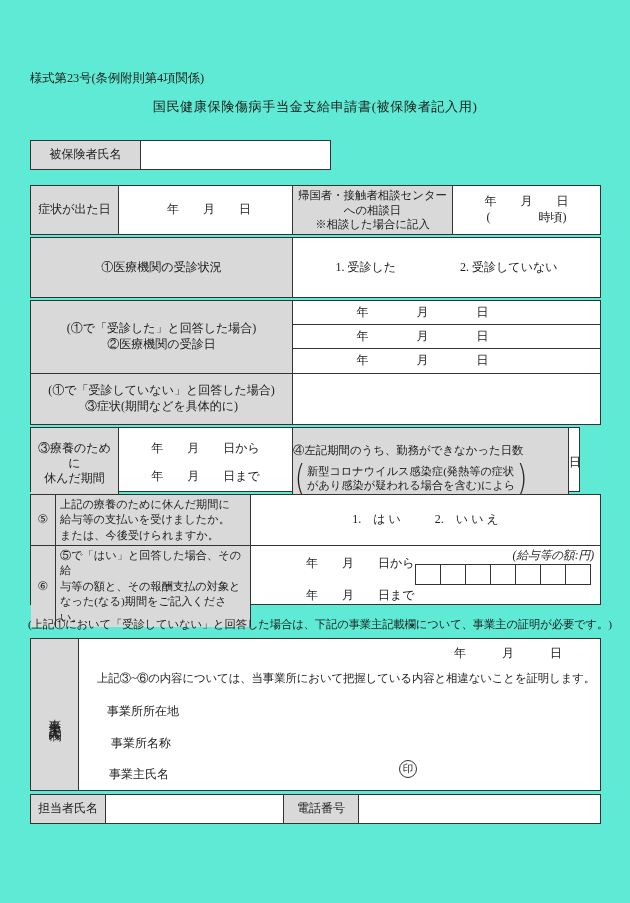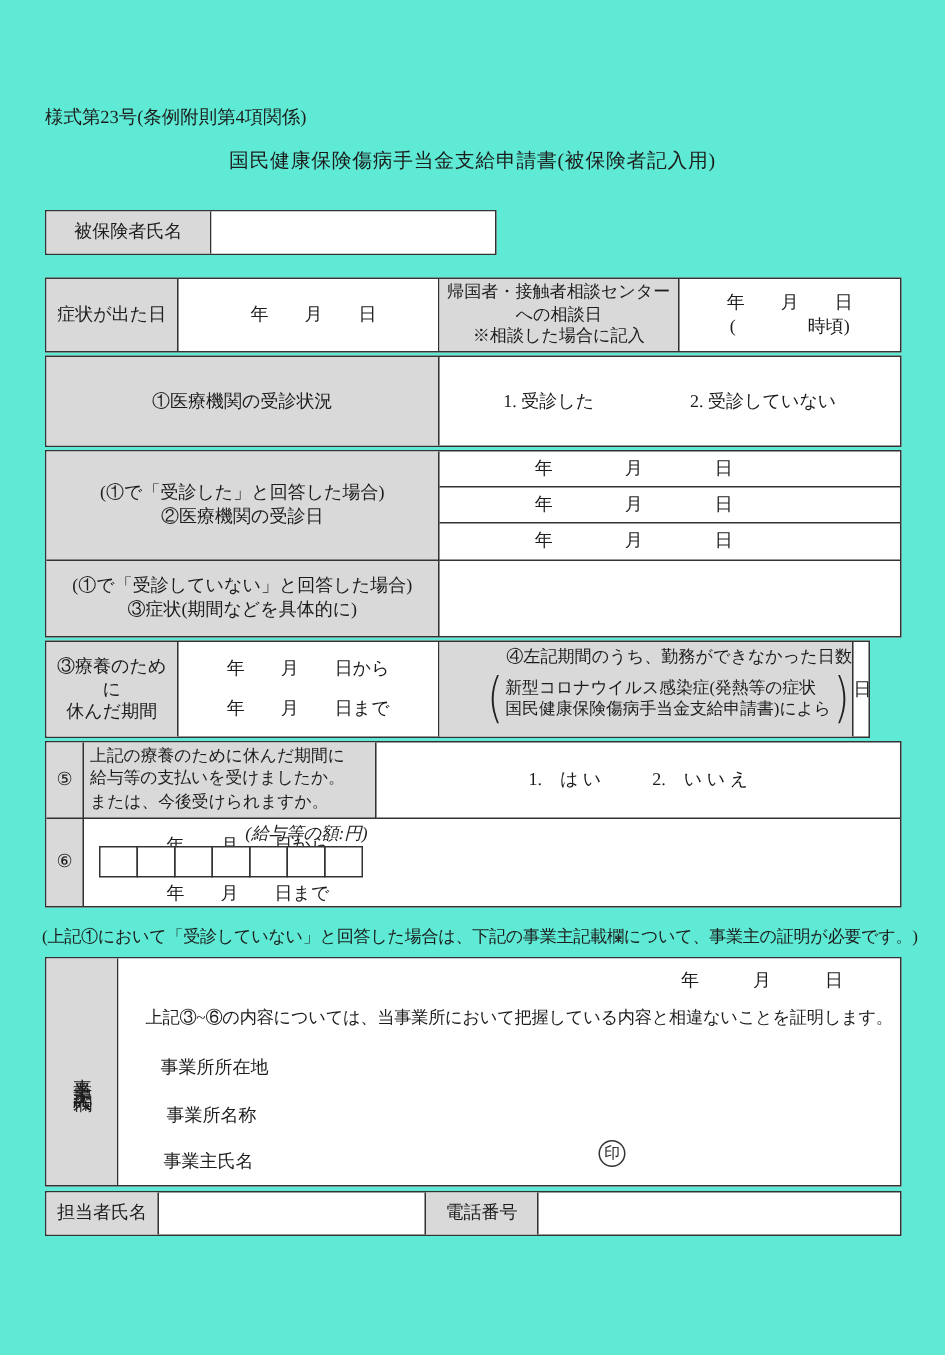--- a/index.html
+++ b/index.html
@@ -37,21 +37,21 @@
   .secC { left:30px; top:300px; width:571px; height:125px; display:grid; grid-template-columns:262px 1fr; grid-template-rows:24px 24px 25px 1fr; }
   .c-label1 { grid-column:1; grid-row:1/4; flex-direction:column; }
   .c-date { grid-column:2; padding-right:48px; }
   .c-label2 { grid-column:1; grid-row:4; flex-direction:column; }
   .c-empty { grid-column:2; grid-row:4; }
 
   
   .secD { left:30px; top:427px; width:550px; height:65px; display:grid; grid-template-columns:88px 174px 276px 1fr; }
   .d1 { flex-direction:column; line-height:1.25; }
   .d2 { flex-direction:column; justify-content:space-evenly; }
-  .d3 { flex-direction:column; justify-content:flex-start; padding-top:3px; font-size:11.4px; align-items:flex-end; }
+  .d3 { flex-direction:column; justify-content:flex-start; padding-top:15px; font-size:11.4px; align-items:flex-start; }
   .d3-note-wrap { display:flex; align-items:center; }
   .bracket { font-family:"DejaVu Sans",sans-serif; font-size:36px; font-weight:300; line-height:40px; transform:scaleX(.75); color:#222; }
   .d3-note { font-size:11.2px; line-height:1.27; text-align:left; }
 
   
   .secE { left:30px; top:494px; width:571px; height:111px; display:grid; grid-template-columns:25px 195px 1fr; grid-template-rows:51px 1fr; }
   .e-label { justify-content:flex-start; text-align:left; padding:2px 3px 2px 4px; font-size:11.2px; line-height:1.38; }
   .e5-ans { gap:34px; }
   .e6-ans { position:relative; display:block; }
   .e6-from { position:absolute; left:55px; top:9px; font-size:12px; }
@@ -137,38 +137,41 @@
     <div class="cell br d2">
       <span>年　　月　　日から</span>
       <span>年　　月　　日まで</span>
     </div>
     <div class="cell gray br d3">
       <span>④左記期間のうち、勤務ができなかった日数</span>
       <div class="d3-note-wrap">
         <span class="bracket">(</span>
         <span class="d3-note">
           <span>新型コロナウイルス感染症(発熱等の症状</span><br>
-          <span>国民健康保険傷病手当金支給申請書)によら</span><br>
+          <span>があり感染が疑われる場合を含む)によら</span><br>
         </span>
         <span class="bracket">)</span>
       </div>
     </div>
     <div class="cell">日</div>
   </div>
 
   <div class="sec secE">
     <div class="cell gray br bb">⑤</div>
     <div class="cell gray br bb e-label">
       <span><span>上記の療養のために休んだ期間に</span><br><span>給与等の支払いを受けましたか。</span><br><span>または、今後受けられますか。</span></span>
     </div>
     <div class="cell bb e5-ans">
       <span>1.　は い</span>
       <span>2.　い い え</span>
     </div>
     <div class="cell gray br">⑥</div>
+    <div class="cell gray br e-label">
+      <span><span>⑤で「はい」と回答した場合、その給</span><br><span>与等の額と、その報酬支払の対象と</span><br><span>なった(なる)期間をご記入ください。</span></span>
+    </div>
     <div class="e6-ans">
       <span class="e6-from">年　　月　　日から</span>
       <span class="e6-to">年　　月　　日まで</span>
       <span class="e6-amount-label">(給与等の額:円)</span>
       <div class="amount-boxes">
           <div class="abox"></div>
           <div class="abox"></div>
           <div class="abox"></div>
           <div class="abox"></div>
           <div class="abox"></div>

